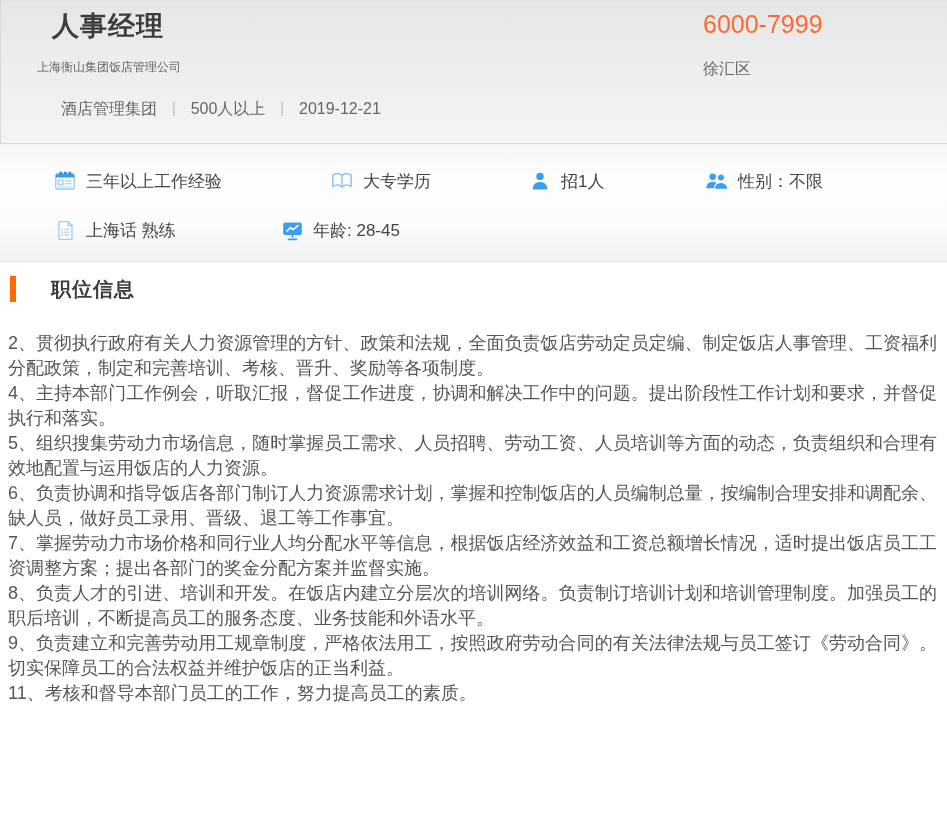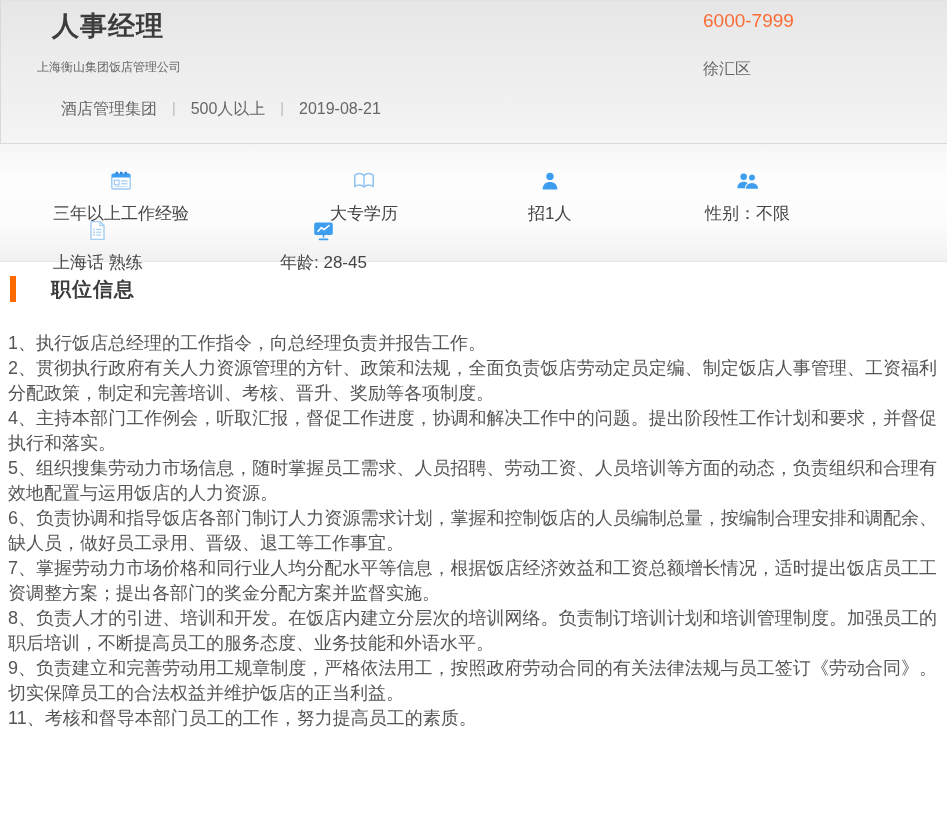--- a/index.html
+++ b/index.html
@@ -8,52 +8,52 @@
     font-family:"Liberation Sans","DejaVu Sans",sans-serif;
     -webkit-font-smoothing:antialiased;
   }
   
   .header{
     position:relative;height:144px;box-sizing:border-box;
     background:linear-gradient(180deg,#e6e6e6 0%,#ededed 45%,#f4f4f4 100%);
     border:1px solid #d9d9d9;border-right:none;border-top-color:#e2e2e2;text-align:right;
   }
   .job-title{position:absolute;left:51px;top:7px;font-size:27px;font-weight:bold;color:#3c3c3c;letter-spacing:1px;}
-  .salary{position:absolute;left:702px;top:9px;font-size:19px;color:#fb6b35;}
+  .salary{position:absolute;left:702px;top:9px;font-size:25px;color:#fb6b35;}
   .company{position:absolute;left:36px;top:58px;font-size:12px;color:#666;}
   .district{position:absolute;left:702px;top:58px;font-size:16px;color:#666;}
   .tags{position:absolute;left:60px;top:98px;font-size:16px;color:#666;white-space:nowrap;}
   .tag-sep{color:#b9b9b9;margin:0 15px;font-size:14px;vertical-align:1px;}
   
   .meta{
     position:relative;height:118px;box-sizing:border-box;
     background:linear-gradient(180deg,#f6f6f6 0%,#fdfdfd 28%,#fcfcfc 68%,#f1f1f1 100%);
     border-bottom:1px solid #e6e6e6;
   }
-  .meta-item{position:absolute;display:flex;align-items:center;gap:9px;height:24px;flex-direction:column;}
+  .meta-item{position:absolute;display:flex;align-items:center;gap:9px;height:24px;}
   .micon{display:flex;align-items:center;justify-content:center;width:24px;height:24px;flex:none;}
   .mlabel{font-size:17px;color:#454545;white-space:nowrap;}
   
   .section-head{display:flex;align-items:center;gap:35px;margin:13px 0 0 10px;height:28px;}
   .accent-bar{width:6px;height:26px;background:#ff6a00;}
   .section-title{font-size:20px;font-weight:bold;color:#3c3c3c;letter-spacing:1px;}
   
   .desc{margin:28px 10px 0 8px;}
   .desc p{margin:0;font-size:18px;line-height:25px;color:#555;text-align:justify;}
 </style>
 </head>
 <body>
 
 <div class="header">
   <div class="job-title">人事经理</div>
   <div class="salary">6000-7999</div>
   <div class="company">上海衡山集团饭店管理公司</div>
   <div class="district">徐汇区</div>
   <div class="tags">
-    <span>酒店管理集团</span><span class="tag-sep">|</span><span>500人以上</span><span class="tag-sep">|</span><span>2019-08-21</span>
+    <span>酒店管理集团</span><span class="tag-sep">|</span><span>500人以上</span><span class="tag-sep">|</span><span>2019-12-21</span>
   </div>
 </div>
 
 <div class="meta">
 
   <div class="meta-item" style="left:53px;top:25px">
     <span class="micon">
       <svg width="22" height="22" viewBox="0 0 22 22">
         <rect x="1.8" y="4" width="18.4" height="15" rx="1.6" fill="#fff" stroke="#9cc7f2" stroke-width="1.4"></rect>
         <path d="M1.8 5.4 a1.6 1.6 0 0 1 1.6-1.6 h15.2 a1.6 1.6 0 0 1 1.6 1.6 v2.2 h-18.4 z" fill="#3d9ef0"></path>
@@ -130,21 +130,20 @@
   </div>
 
 </div>
 
 <div class="section-head">
   <span class="accent-bar"></span>
   <span class="section-title">职位信息</span>
 </div>
 
 <div class="desc">
-  <p>1、执行饭店总经理的工作指令，向总经理负责并报告工作。</p>
   <p>2、贯彻执行政府有关人力资源管理的方针、政策和法规，全面负责饭店劳动定员定编、制定饭店人事管理、工资福利分配政策，制定和完善培训、考核、晋升、奖励等各项制度。</p>
   <p>4、主持本部门工作例会，听取汇报，督促工作进度，协调和解决工作中的问题。提出阶段性工作计划和要求，并督促执行和落实。</p>
   <p>5、组织搜集劳动力市场信息，随时掌握员工需求、人员招聘、劳动工资、人员培训等方面的动态，负责组织和合理有效地配置与运用饭店的人力资源。</p>
   <p>6、负责协调和指导饭店各部门制订人力资源需求计划，掌握和控制饭店的人员编制总量，按编制合理安排和调配余、缺人员，做好员工录用、晋级、退工等工作事宜。</p>
   <p>7、掌握劳动力市场价格和同行业人均分配水平等信息，根据饭店经济效益和工资总额增长情况，适时提出饭店员工工资调整方案；提出各部门的奖金分配方案并监督实施。</p>
   <p>8、负责人才的引进、培训和开发。在饭店内建立分层次的培训网络。负责制订培训计划和培训管理制度。加强员工的职后培训，不断提高员工的服务态度、业务技能和外语水平。</p>
   <p>9、负责建立和完善劳动用工规章制度，严格依法用工，按照政府劳动合同的有关法律法规与员工签订《劳动合同》。切实保障员工的合法权益并维护饭店的正当利益。</p>
   <p>11、考核和督导本部门员工的工作，努力提高员工的素质。</p>
 </div>
 

